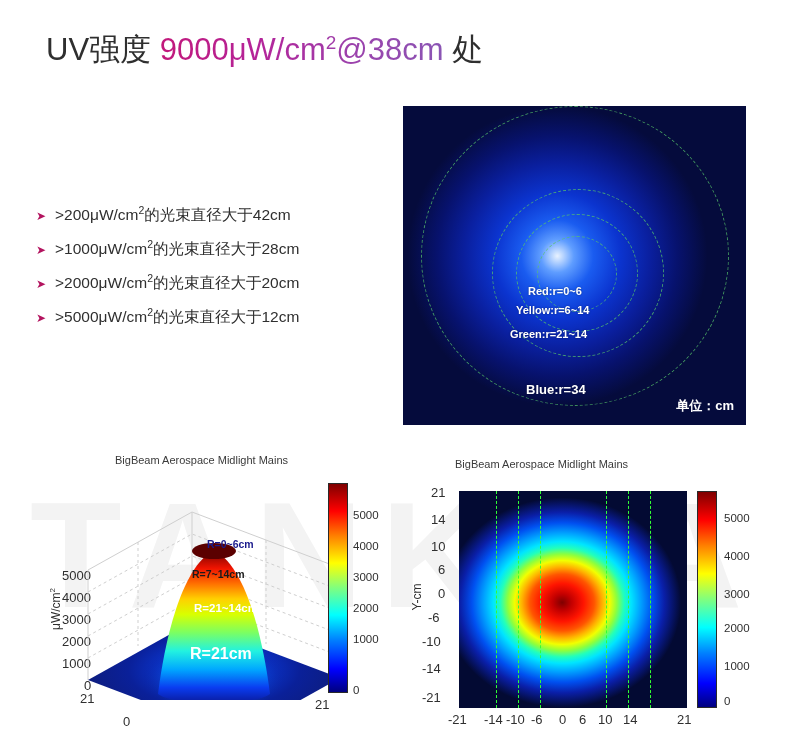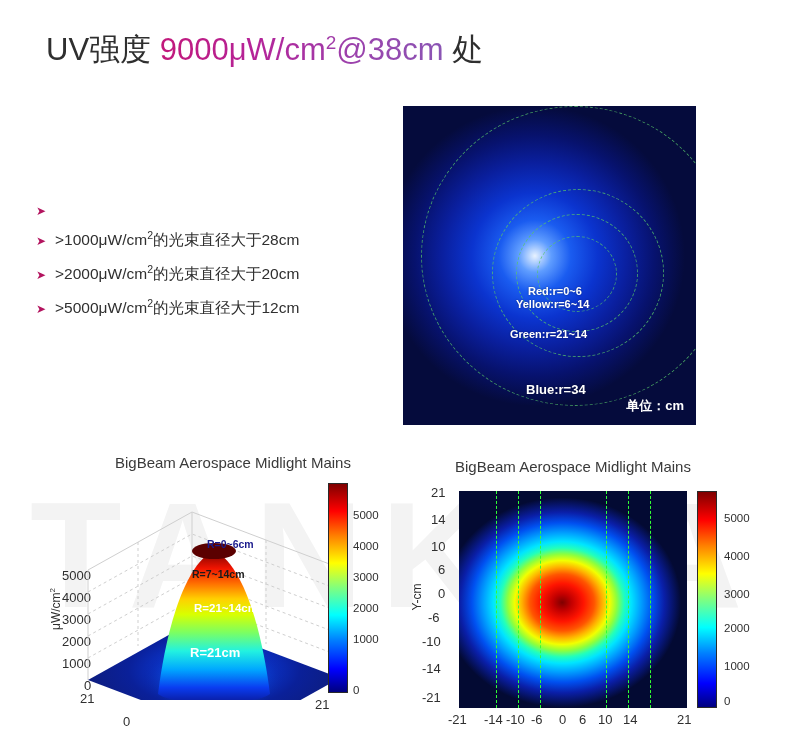--- a/index.html
+++ b/index.html
@@ -74,21 +74,21 @@
     font-size: 12px;
     margin-right: 9px;
     line-height: 1;
   }
   .bullet-sup { font-size: 10.5px; vertical-align: super; line-height: 0; }
 
   
   #beam-photo {
     position: absolute;
     left: 403px; top: 106px;
-    width: 293px; height: 319px;
+    width: 343px; height: 319px;
     background:
       radial-gradient(circle 150px at 45% 47%,
         #e8f2ff 0%, #b7d4ff 4%, #5f9dff 11%,
         #1a5cf0 24%, #0b34cf 42%, #0a1f9e 62%,
         #07126e 80%, #050b3c 100%),
       #04071f;
     overflow: hidden;
     z-index: 2;
   }
   .ring {
@@ -111,21 +111,21 @@
     color: #ffffff;
     font-size: 13px;
     font-weight: bold;
     white-space: nowrap;
   }
 
   
   .panel { position: absolute; z-index: 3; }
   .chart-title {
     position: absolute;
-    font-size: 15px;
+    font-size: 11px;
     color: #3a3a3a;
     white-space: nowrap;
   }
   .tick {
     position: absolute;
     font-size: 13px;
     color: #2f2f2f;
     white-space: nowrap;
   }
   .axis-label {
@@ -192,20 +192,21 @@
 
 <div id="watermark">TANKDA</div>
 
 <div id="heading-block">
   <div class="head-line"><span>UV强度 </span><span class="grad"><span>9000μW/cm</span><span class="sup">2</span><span>@38cm</span></span><span> 处</span></div>
 </div>
 
 <div id="bullets">
   <div class="bullet-row">
     <span class="bullet-mark">➤</span>
+    <span><span>&gt;200μW/cm</span><span class="bullet-sup">2</span><span>的光束直径大于42cm</span></span>
   </div>
   <div class="bullet-row">
     <span class="bullet-mark">➤</span>
     <span><span>&gt;1000μW/cm</span><span class="bullet-sup">2</span><span>的光束直径大于28cm</span></span>
   </div>
   <div class="bullet-row">
     <span class="bullet-mark">➤</span>
     <span><span>&gt;2000μW/cm</span><span class="bullet-sup">2</span><span>的光束直径大于20cm</span></span>
   </div>
   <div class="bullet-row">
@@ -214,21 +215,21 @@
   </div>
 </div>
 
 <div id="beam-photo">
   <div class="ring" style="left:18px;  top:0px;   width:308px; height:300px;"></div>
   <div class="ring" style="left:89px;  top:83px;  width:172px; height:168px;"></div>
   <div class="ring" style="left:113px; top:108px; width:122px; height:118px;"></div>
   <div class="ring" style="left:134px; top:130px; width:80px;  height:76px;"></div>
 
   <div class="photo-label" style="left:125px; top:179px;">Red:r=0~6</div>
-  <div class="photo-label" style="left:113px; top:192px;">Yellow:r=6~14</div>
+  <div class="photo-label" style="left:113px; top:198px;">Yellow:r=6~14</div>
   <div class="photo-label" style="left:107px; top:222px;">Green:r=21~14</div>
   <div class="photo-label" style="left:123px; top:276px; font-size:13px;">Blue:r=34</div>
 
   <div id="photo-unit">单位：cm</div>
 </div>
 
 <div class="panel" id="plot3d" style="left:40px; top:450px; width:345px; height:260px;">
 
   <div class="chart-title" style="left:75px; top:4px;">BigBeam Aerospace Midlight Mains</div>
 
@@ -291,21 +292,21 @@
     <ellipse cx="174" cy="228" rx="72" ry="34" fill="url(#glowGrad)"></ellipse>
 
     <path d="M118,244 C124,196 140,118 174,100 C208,118 224,196 230,244 C214,256 134,256 118,244 Z" fill="url(#peakGrad)"></path>
     <ellipse cx="174" cy="101" rx="22" ry="8" fill="#5b0000"></ellipse>
   </svg>
 
   <div id="plot3d-surf-label-wrap">
     <div class="surf-label" style="left:167px; top:88px;  color:#1a1a8c;">R=0~6cm</div>
     <div class="surf-label" style="left:152px; top:118px; color:#1a1a1a;">R=7~14cm</div>
     <div class="surf-label" style="left:138px; top:152px; color:#ffffff; font-size:11.5px;padding-left:16px;">R=21~14cm</div>
-    <div class="surf-label" style="left:150px; top:195px; color:#ffffff; font-size:13px;">R=21cm</div>
+    <div class="surf-label" style="left:150px; top:195px; color:#ffffff; font-size:16px;">R=21cm</div>
   </div>
 
   <div class="cbar" style="left:288px; top:33px; width:20px; height:210px;"></div>
   <div class="cbar-tick" style="left:313px; top:59px;">5000</div>
   <div class="cbar-tick" style="left:313px; top:90px;">4000</div>
   <div class="cbar-tick" style="left:313px; top:121px;">3000</div>
   <div class="cbar-tick" style="left:313px; top:152px;">2000</div>
   <div class="cbar-tick" style="left:313px; top:183px;">1000</div>
   <div class="cbar-tick" style="left:313px; top:234px;">0</div>
 </div>

